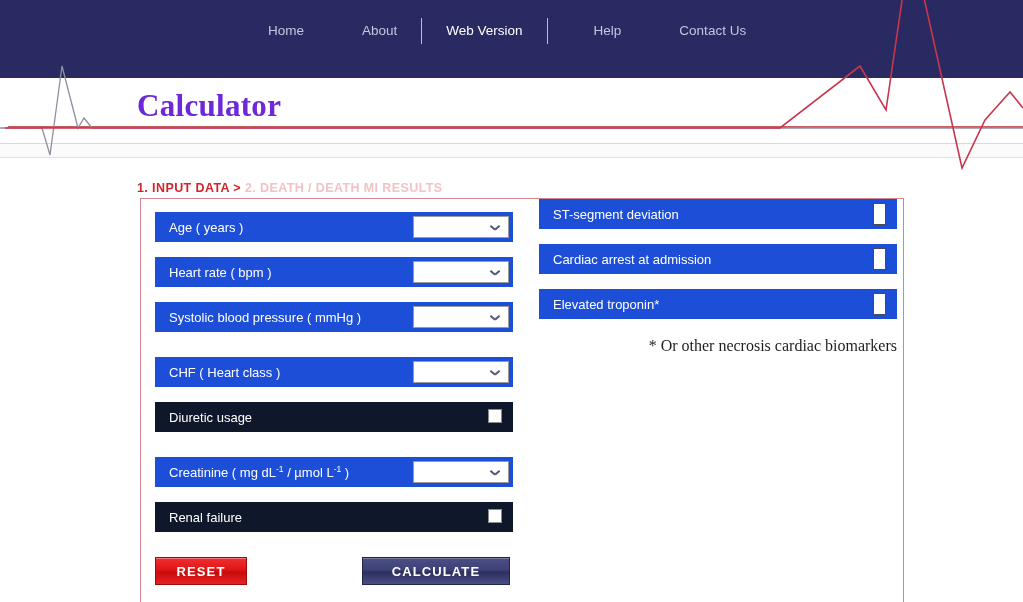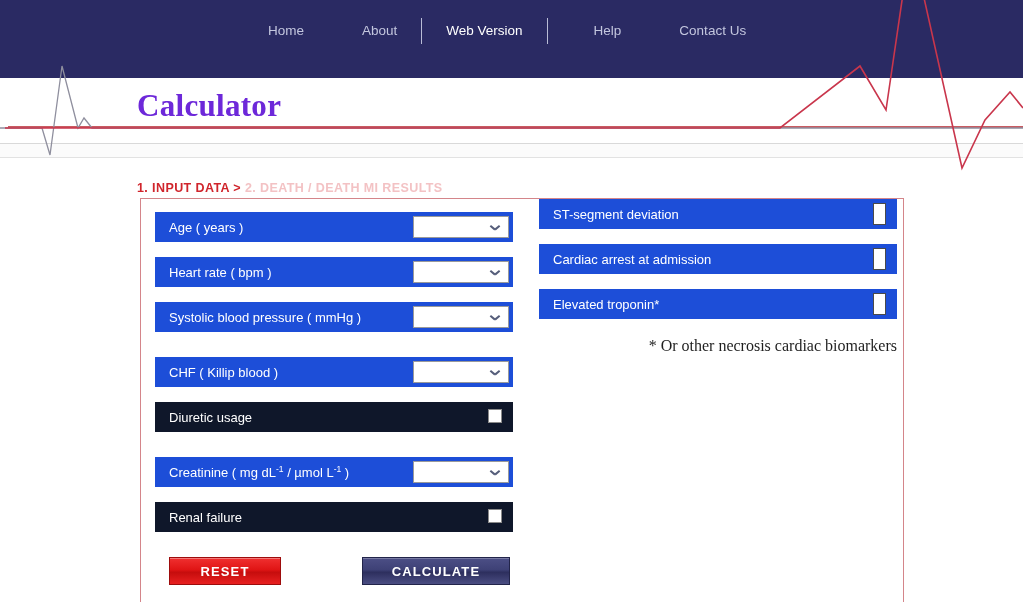--- a/index.html
+++ b/index.html
@@ -316,22 +316,22 @@
     font-size: 13px;
     font-weight: bold;
     letter-spacing: 1.1px;
     display: flex;
     align-items: center;
     justify-content: center;
     cursor: pointer;
     border: none;
   }
   .btn-reset {
-    left: 14px;
-    width: 112px;
+    left: 0;
+    width: 92px;
     background: linear-gradient(to bottom, #f03030 0%, #e01515 45%, #c60d0d 55%, #e82020 100%);
     border: 1px solid #9d0c0c;
     box-shadow: inset 0 1px 0 rgba(255,255,255,0.35);
   }
   .btn-calculate {
     left: 207px;
     width: 148px;
     background: linear-gradient(to bottom, #4c4f86 0%, #3e4176 45%, #2d2f5e 55%, #4a4d82 100%);
     border: 1px solid #22244a;
     box-shadow: inset 0 1px 0 rgba(255,255,255,0.25);
@@ -398,21 +398,21 @@
       <div class="field-row">
         <span class="field-label">Systolic blood pressure ( mmHg )</span>
         <div class="field-select">
           <span class="chev"></span>
         </div>
       </div>
 
       <div class="gap-md"></div>
 
       <div class="field-row">
-        <span class="field-label">CHF ( Killip blood )</span>
+        <span class="field-label">CHF ( Heart class )</span>
         <div class="field-select">
           <span class="chev"></span>
         </div>
       </div>
 
       <div class="gap-sm"></div>
 
       <div class="field-row disabled">
         <span class="field-label">Diuretic usage</span>
         <div class="field-check flat"></div>

